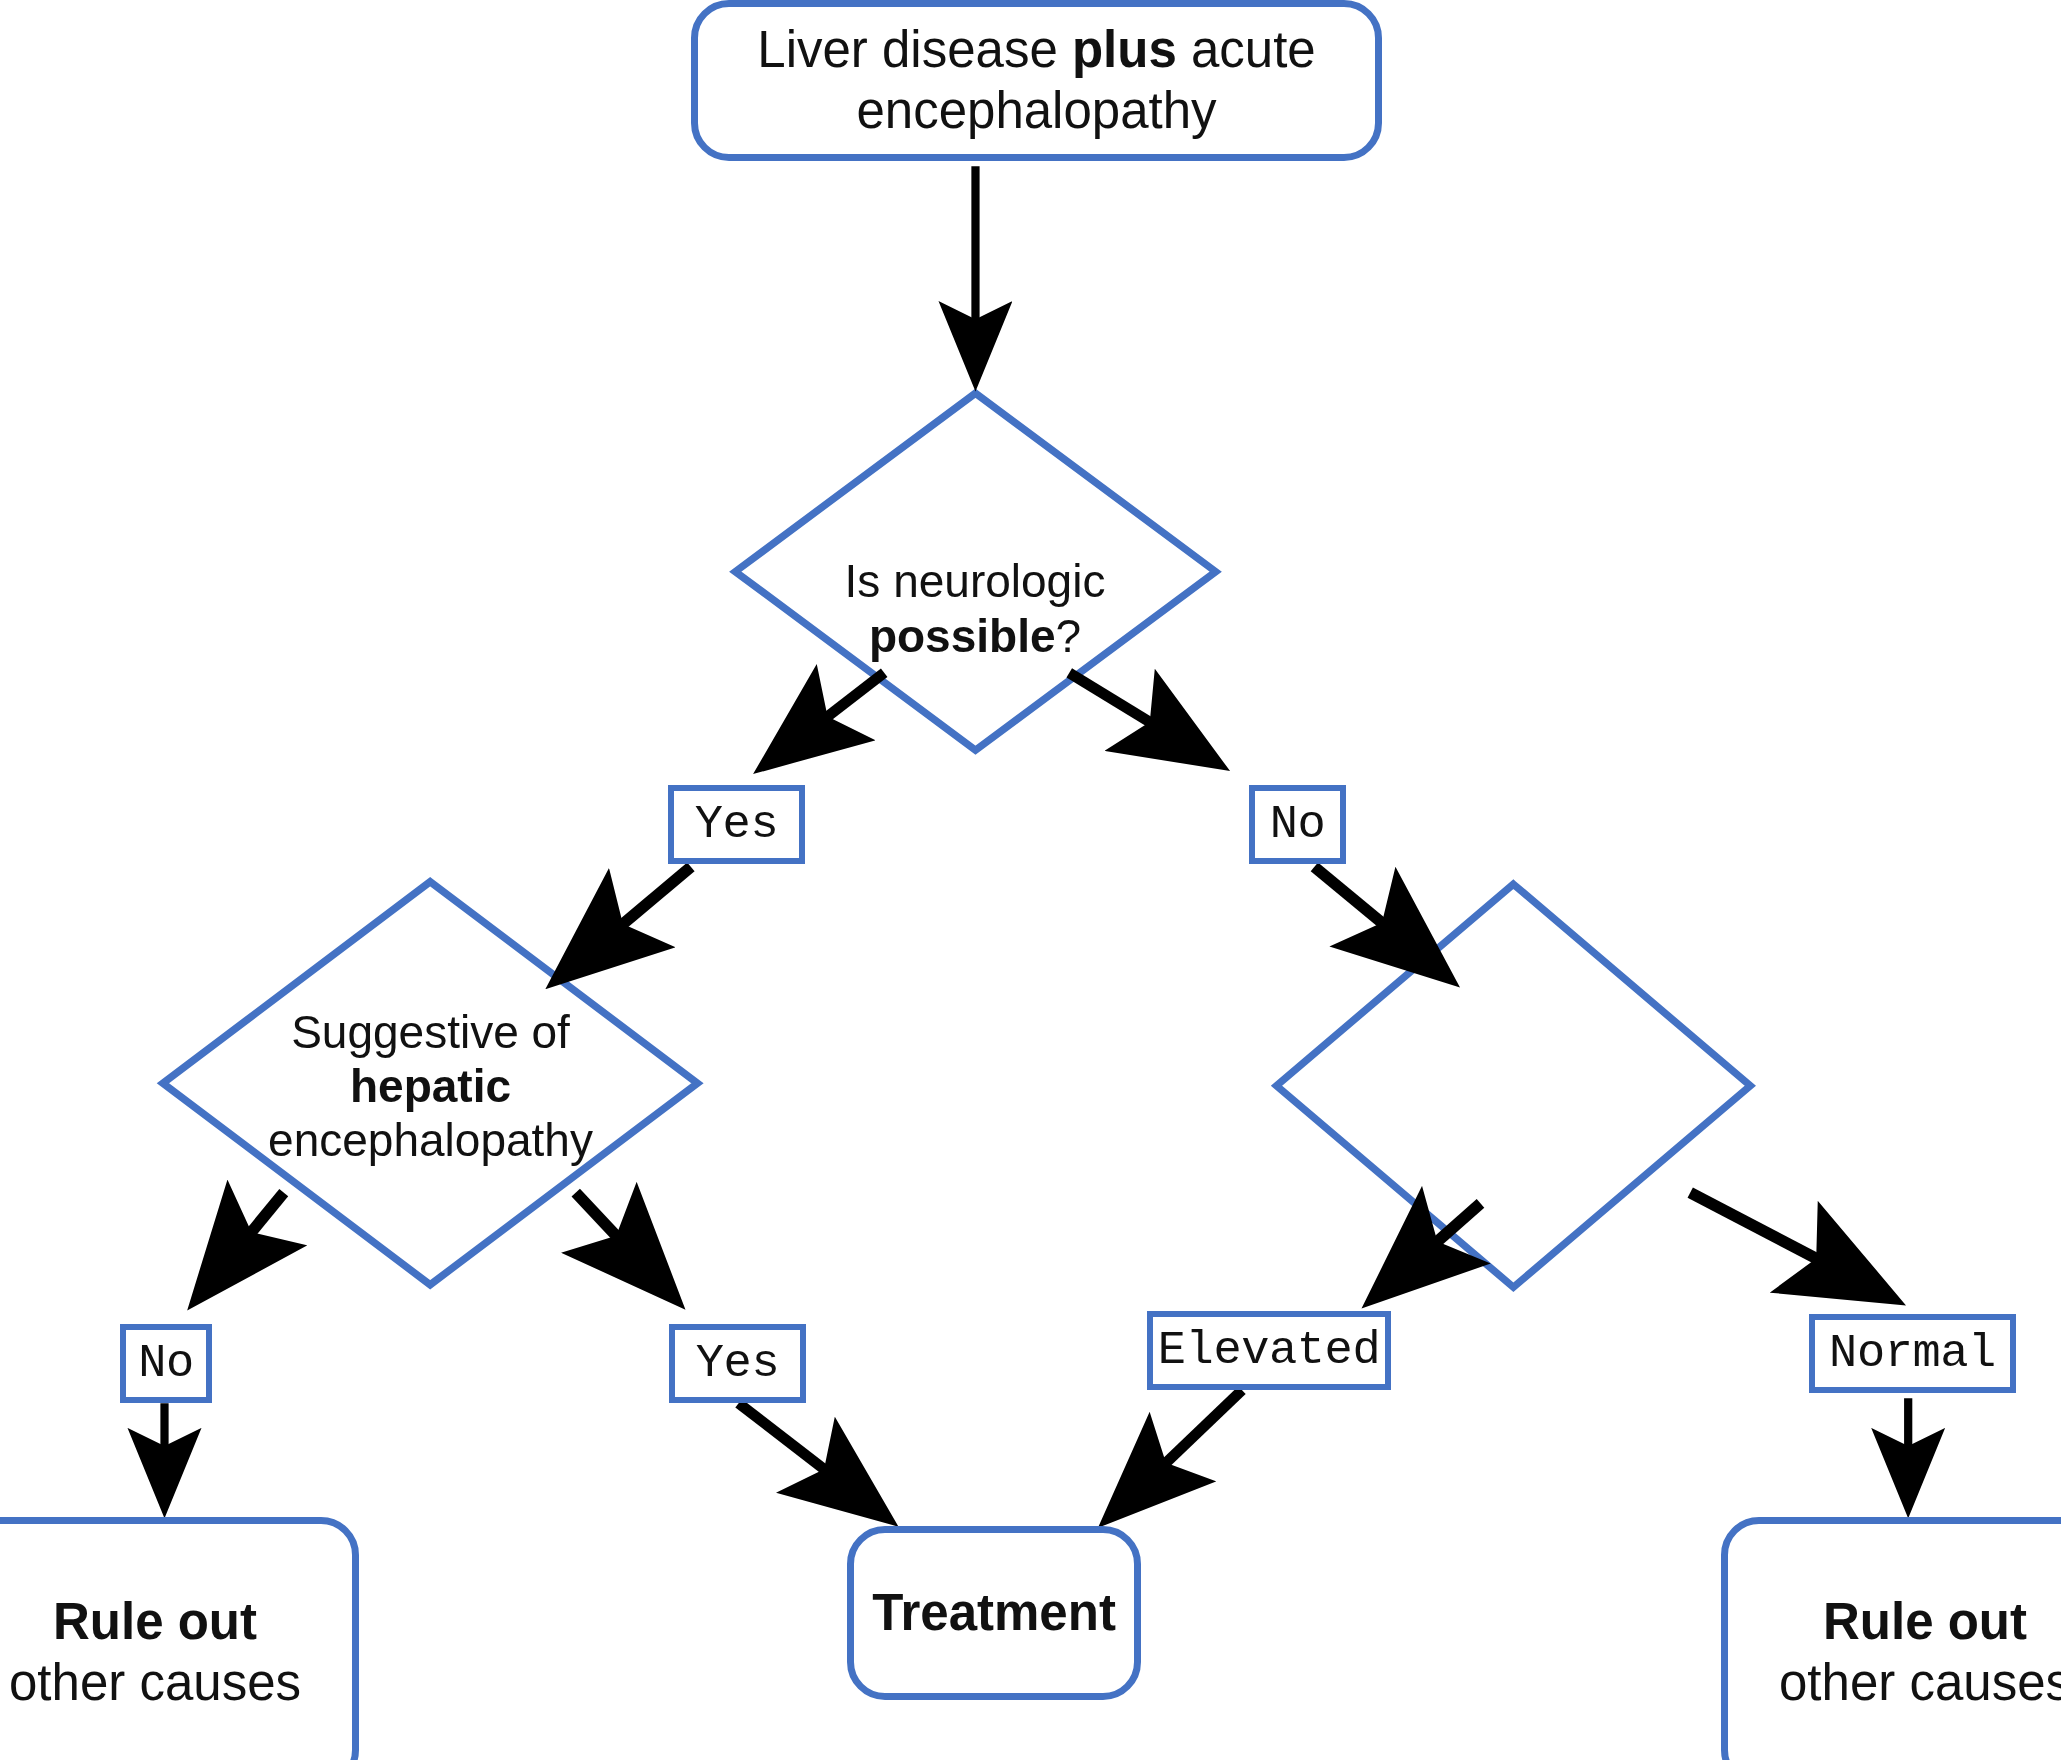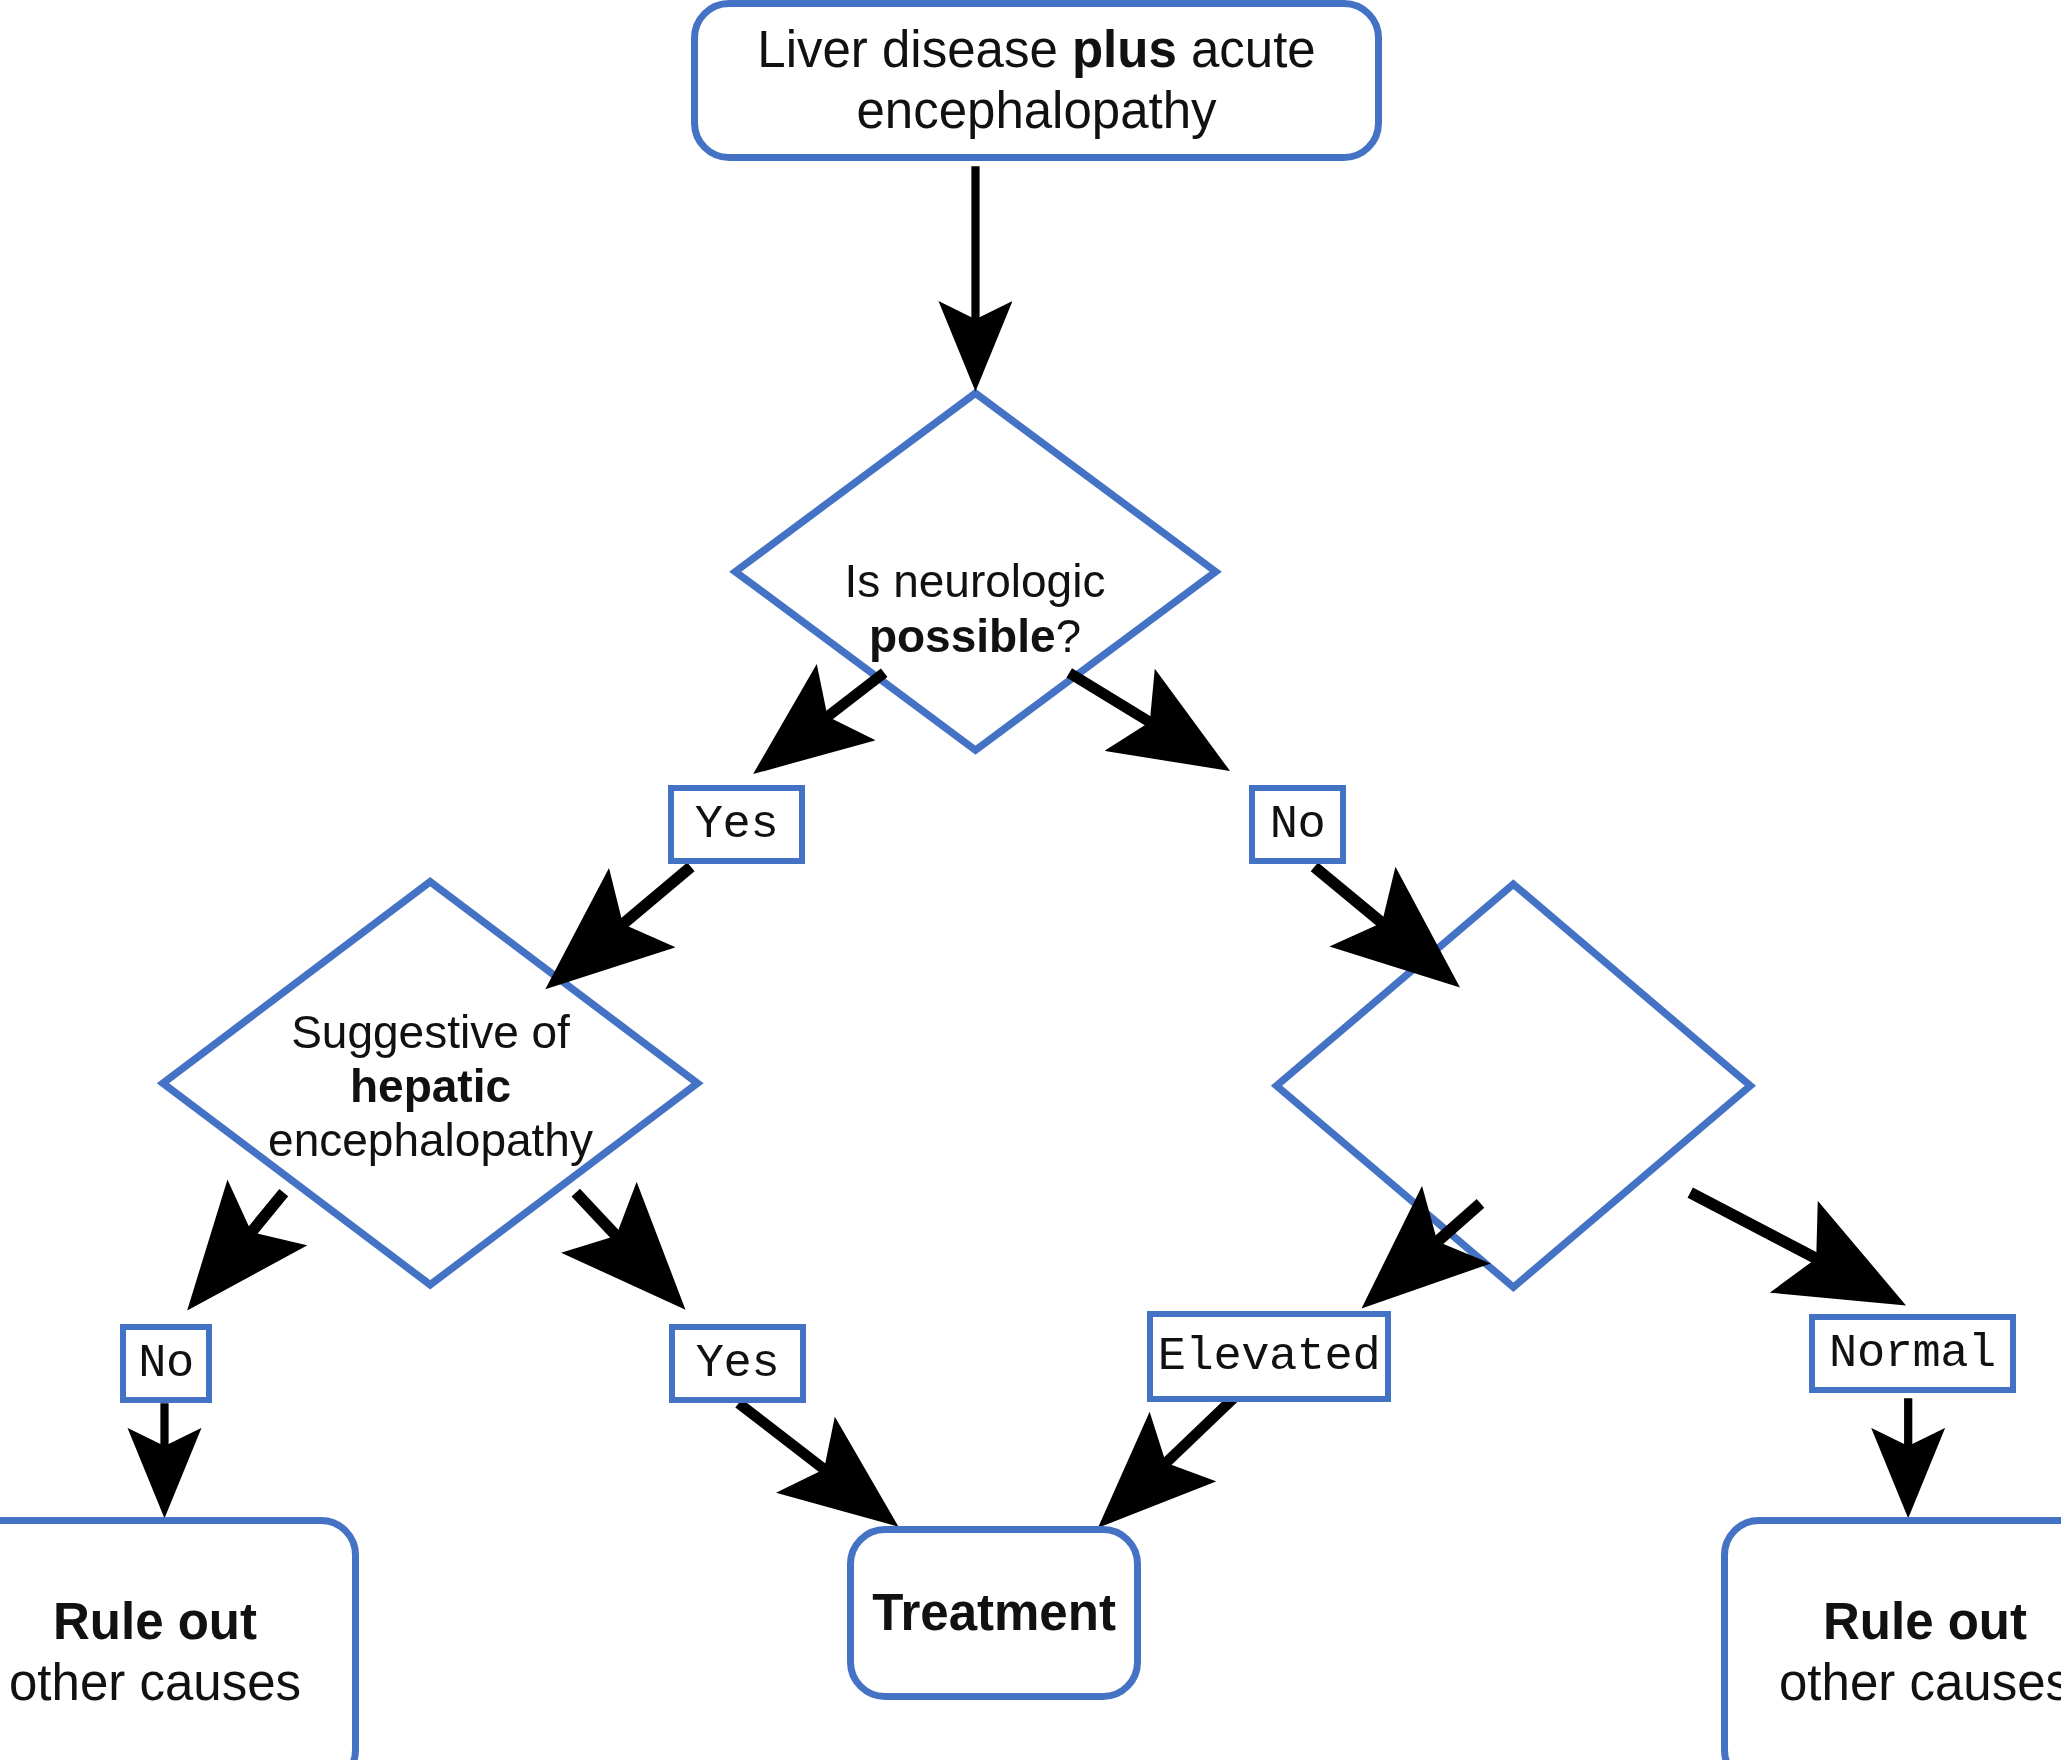--- a/index.html
+++ b/index.html
@@ -132,21 +132,21 @@
 
 
   <div class="node labelbox" style="left:120px; top:1324px; width:92px; height:79px;">
     <span>No</span>
   </div>
 
   <div class="node labelbox" style="left:669px; top:1324px; width:137px; height:79px;">
     <span>Yes</span>
   </div>
 
-  <div class="node labelbox" style="left:1147px; top:1311px; width:244px; height:91px;">
+  <div class="node labelbox" style="left:1147px; top:1311px; width:244px; height:79px;">
     <span>Elevated</span>
   </div>
 
   <div class="node labelbox" style="left:1809px; top:1314px; width:207px; height:79px;">
     <span>Normal</span>
   </div>
 
   <div class="node roundbox" style="left:-49px; top:1517px; width:408px; height:271px;">
     <div>
       <span class="tline b">Rule out</span>

